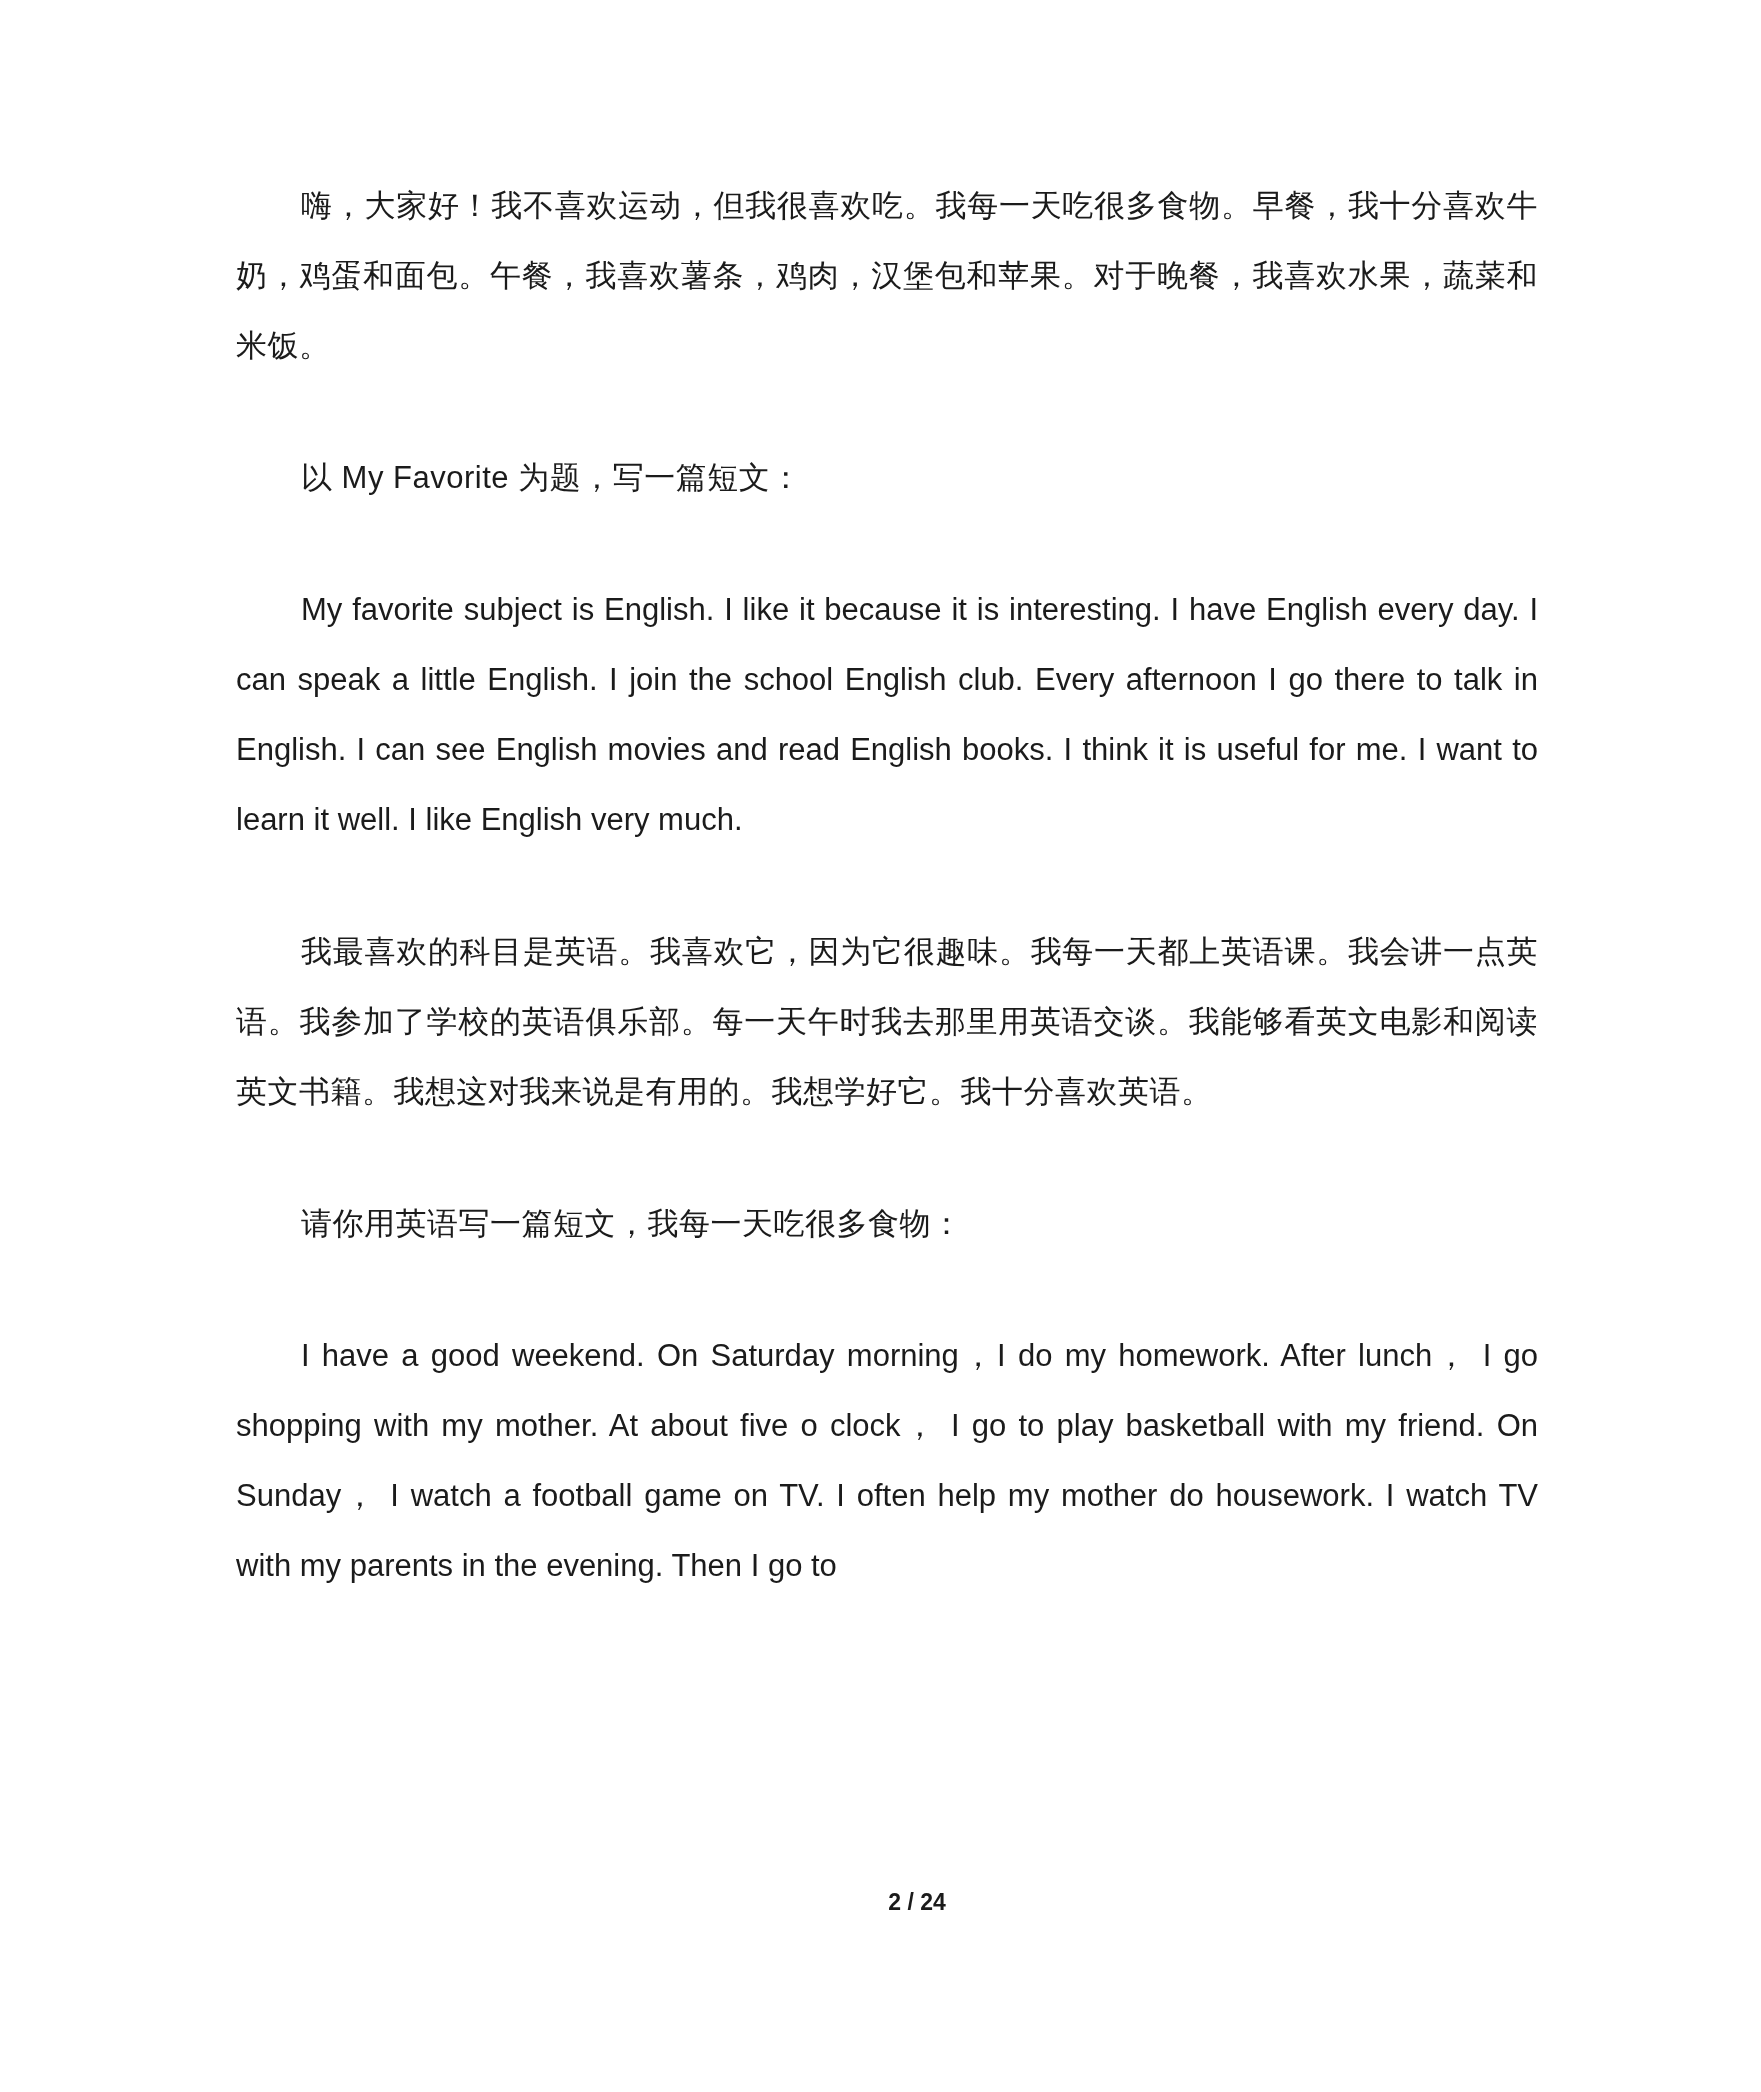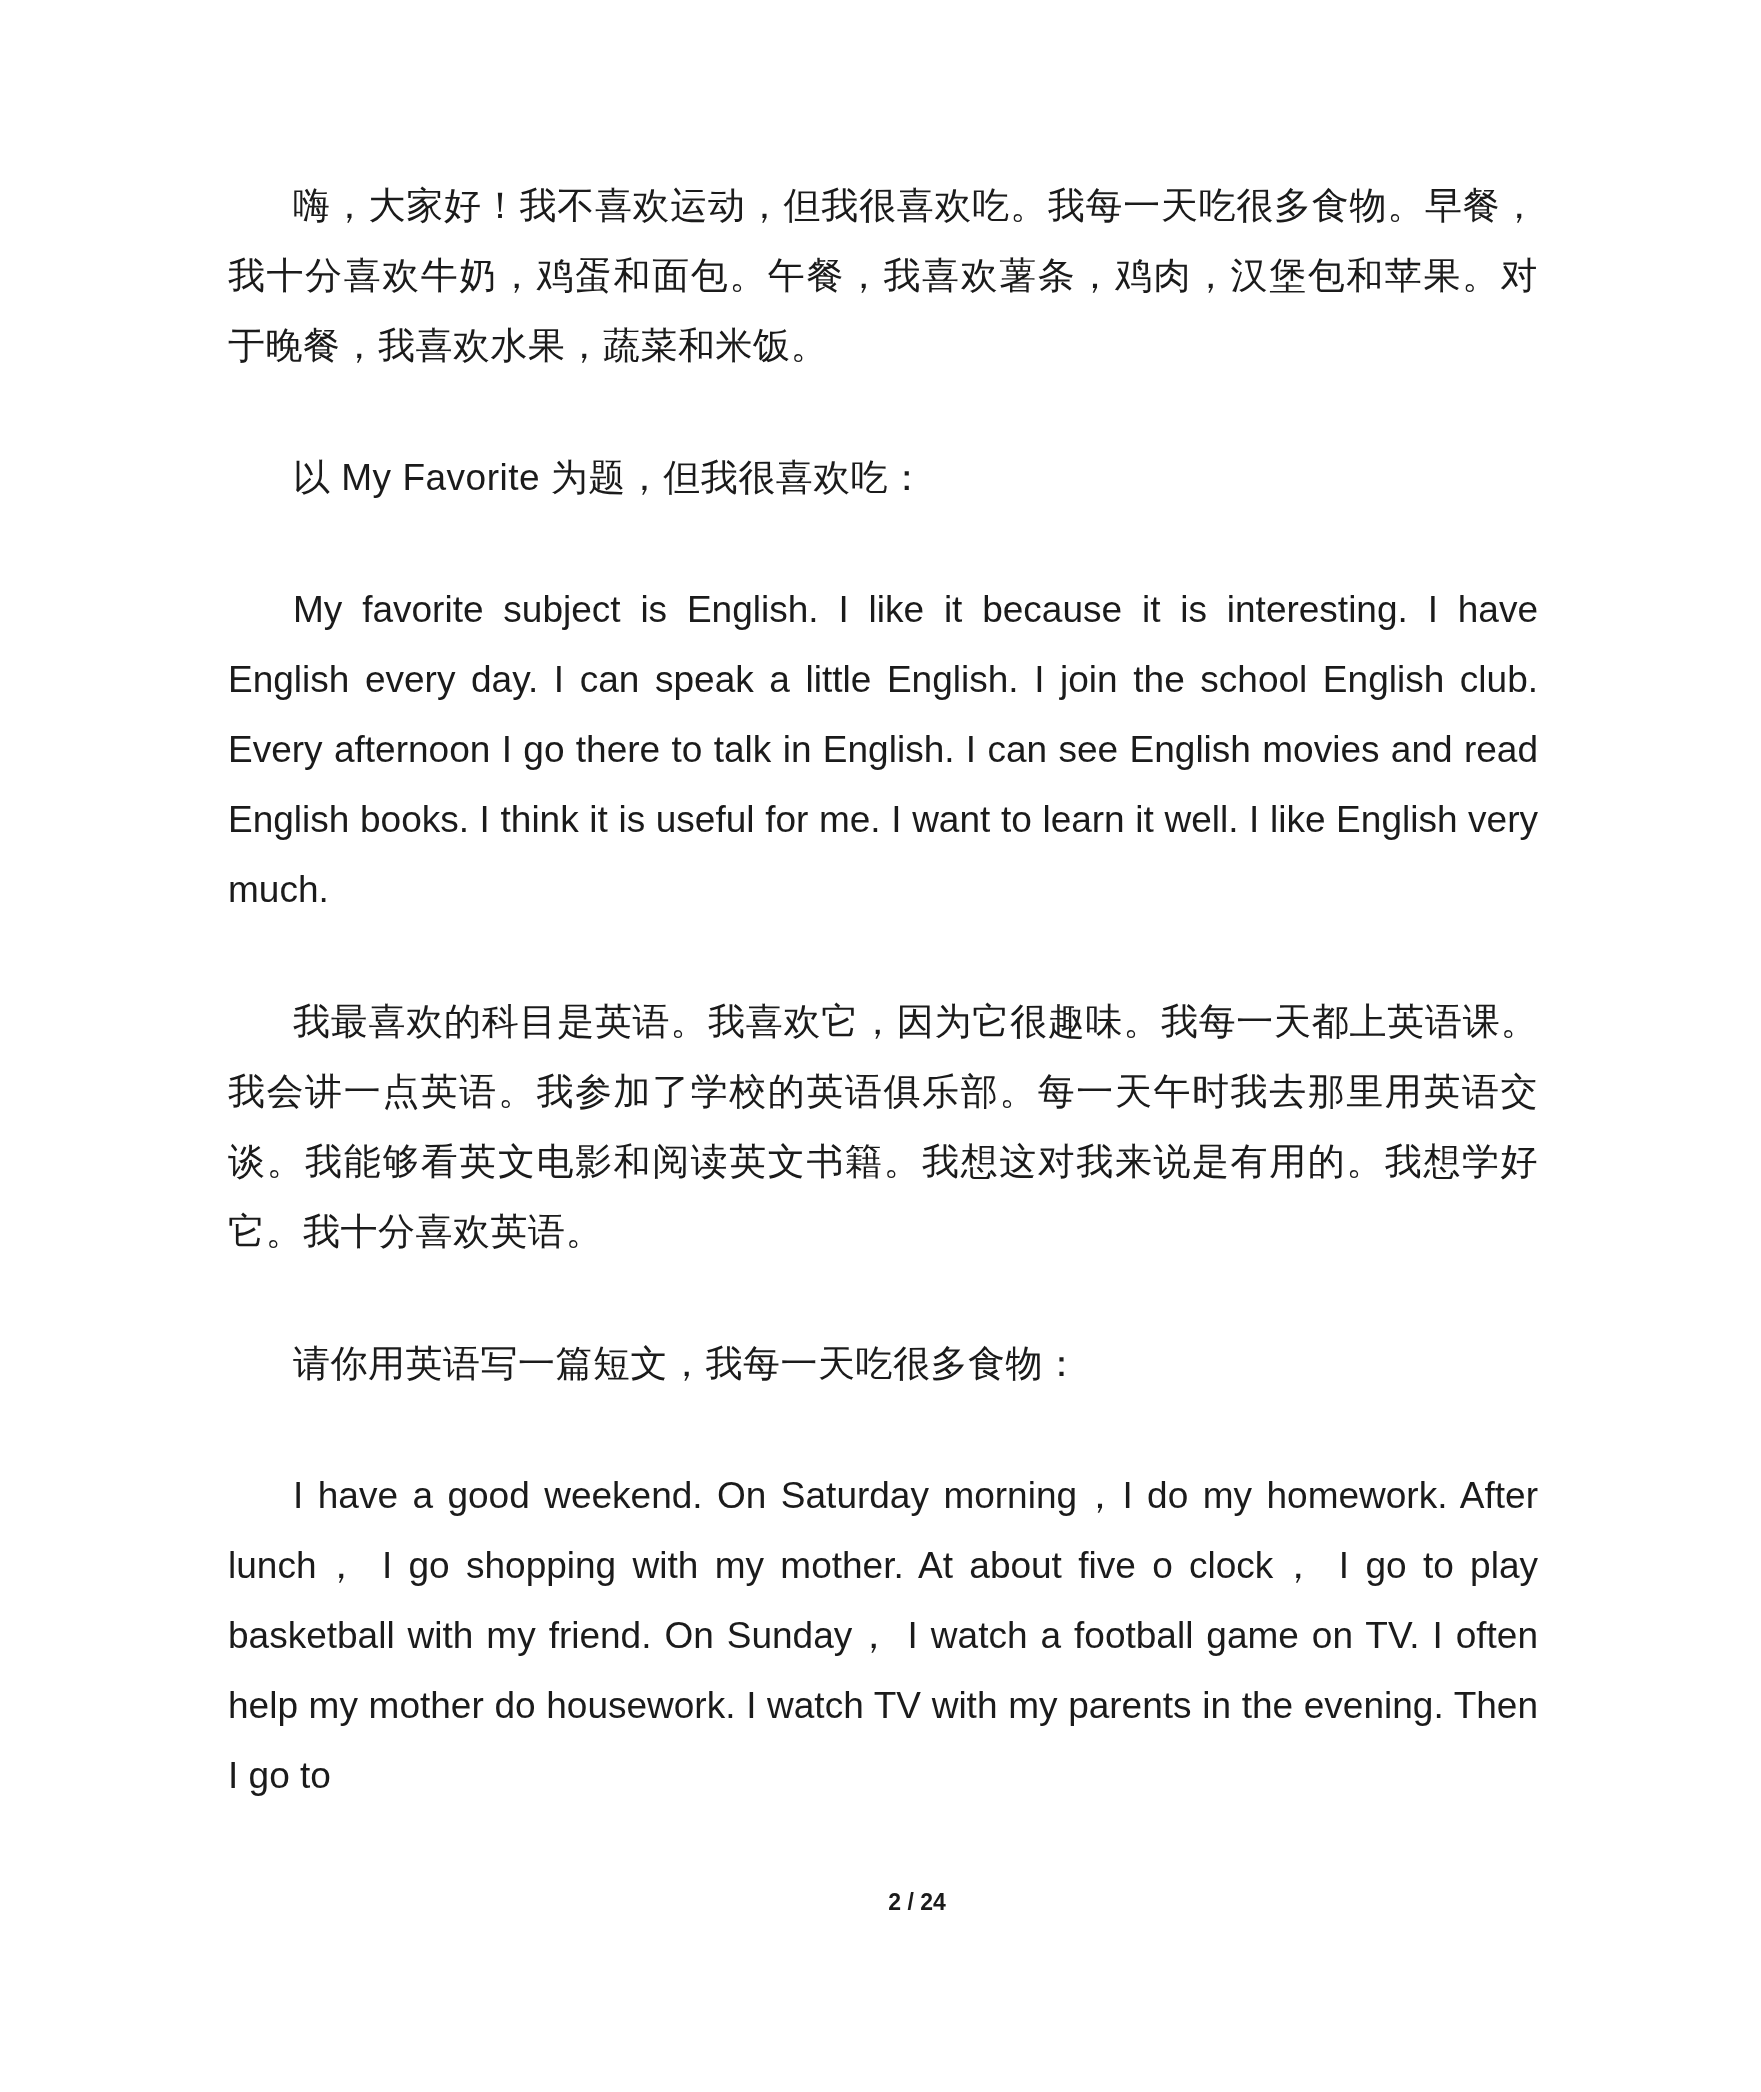--- a/index.html
+++ b/index.html
@@ -20,22 +20,22 @@
     font-family: "Liberation Sans", "DejaVu Sans", sans-serif;
     color: #1b1b1b;
   }
   .content {
     position: absolute;
     left: 224px;
     top: 171px;
     width: 1314px;
   }
   .para {
-    margin: 0 0 62px 4px;
-    font-size: 37px;
+    margin: 0 0 62px 12px;
+    font-size: 31px;
     line-height: 70px;
     text-align: justify;
     text-indent: 65px;
     letter-spacing: 0.5px;
     word-break: break-word;
   }
   .para:last-child {
     margin-bottom: 0;
   }
   .para.en {
@@ -52,21 +52,21 @@
     color: #1b1b1b;
     padding-left: 36px;
   }
 </style>
 </head>
 <body>
 
 <div class="page">
   <div class="content">
     <p class="para zh">嗨，大家好！我不喜欢运动，但我很喜欢吃。我每一天吃很多食物。早餐，我十分喜欢牛奶，鸡蛋和面包。午餐，我喜欢薯条，鸡肉，汉堡包和苹果。对于晚餐，我喜欢水果，蔬菜和米饭。</p>
-    <p class="para zh">以 My Favorite 为题，但我很喜欢吃：</p>
+    <p class="para zh">以 My Favorite 为题，写一篇短文：</p>
     <p class="para en">My favorite subject is English. I like it because it is interesting. I have English every day. I can speak a little English. I join the school English club. Every afternoon I go there to talk in English. I can see English movies and read English books. I think it is useful for me. I want to learn it well. I like English very much.</p>
     <p class="para zh">我最喜欢的科目是英语。我喜欢它，因为它很趣味。我每一天都上英语课。我会讲一点英语。我参加了学校的英语俱乐部。每一天午时我去那里用英语交谈。我能够看英文电影和阅读英文书籍。我想这对我来说是有用的。我想学好它。我十分喜欢英语。</p>
     <p class="para zh">请你用英语写一篇短文，我每一天吃很多食物：</p>
     <p class="para en">I have a good weekend. On Saturday morning，I do my homework. After lunch， I go shopping with my mother. At about five o clock， I go to play basketball with my friend. On Sunday， I watch a football game on TV. I often help my mother do housework. I watch TV with my parents in the evening. Then I go to</p>
   </div>
   <div class="footer">2 / 24</div>
 </div>
 
 
 </body></html>

